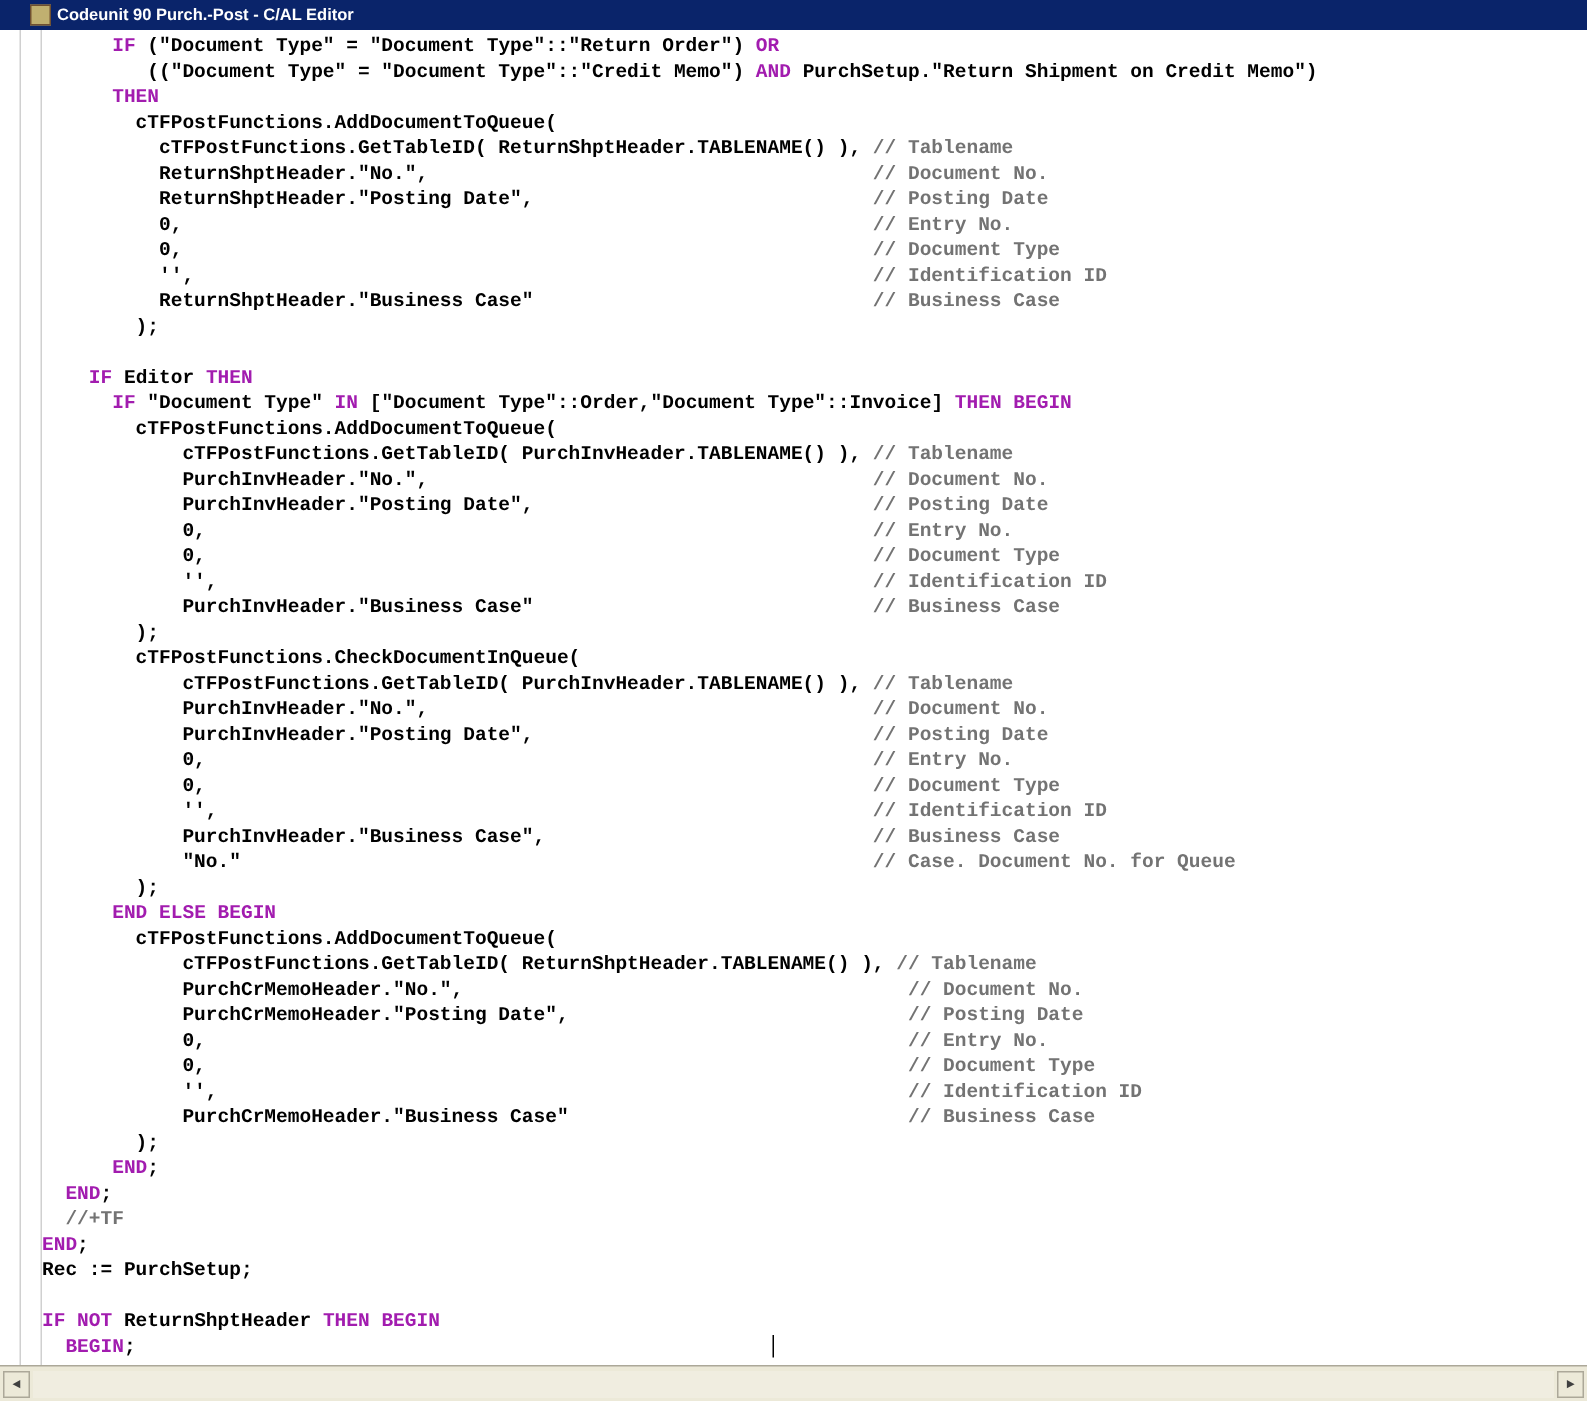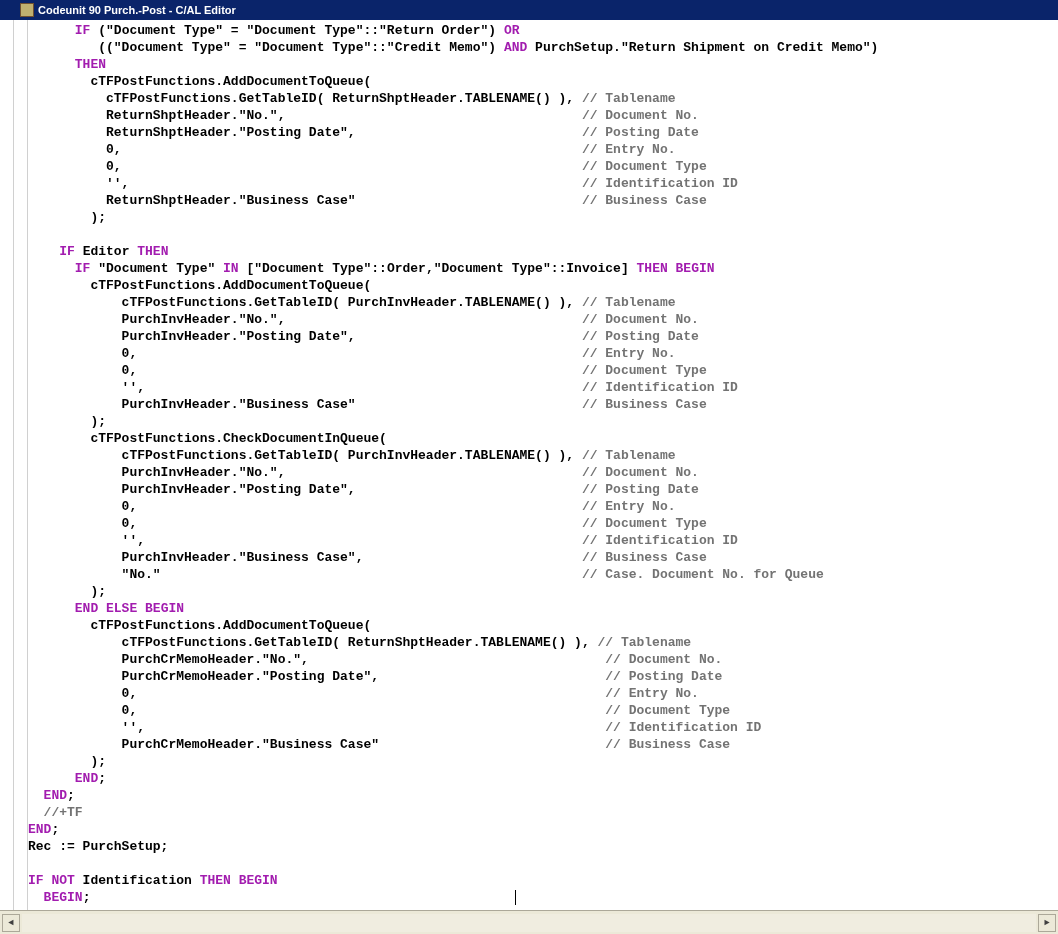--- a/index.html
+++ b/index.html
@@ -159,21 +159,21 @@
 <span>            0,                                                            </span><span class="cm">// Document Type</span>
 <span>            '',                                                           </span><span class="cm">// Identification ID</span>
 <span>            PurchCrMemoHeader."Business Case"                             </span><span class="cm">// Business Case</span>
 <span>        );</span>
 <span>      </span><span class="kw">END</span><span>;</span>
 <span>  </span><span class="kw">END</span><span>;</span>
 <span>  </span><span class="cm">//+TF</span>
 <span class="kw">END</span><span>;</span>
 <span>Rec := PurchSetup;</span>
 <span></span>
-<span class="kw">IF NOT</span><span> Identification </span><span class="kw">THEN BEGIN</span>
+<span class="kw">IF NOT</span><span> ReturnShptHeader </span><span class="kw">THEN BEGIN</span>
 <span>  </span><span class="kw">BEGIN</span><span>;</span>
 </div>
   <div class="caret" style="left:515px; top:870px;"></div>
 </div>
 
 <div class="hscroll">
   <div class="scroll-btn">
       <span>◄</span>
     </div>
   <div class="scroll-track"></div>

